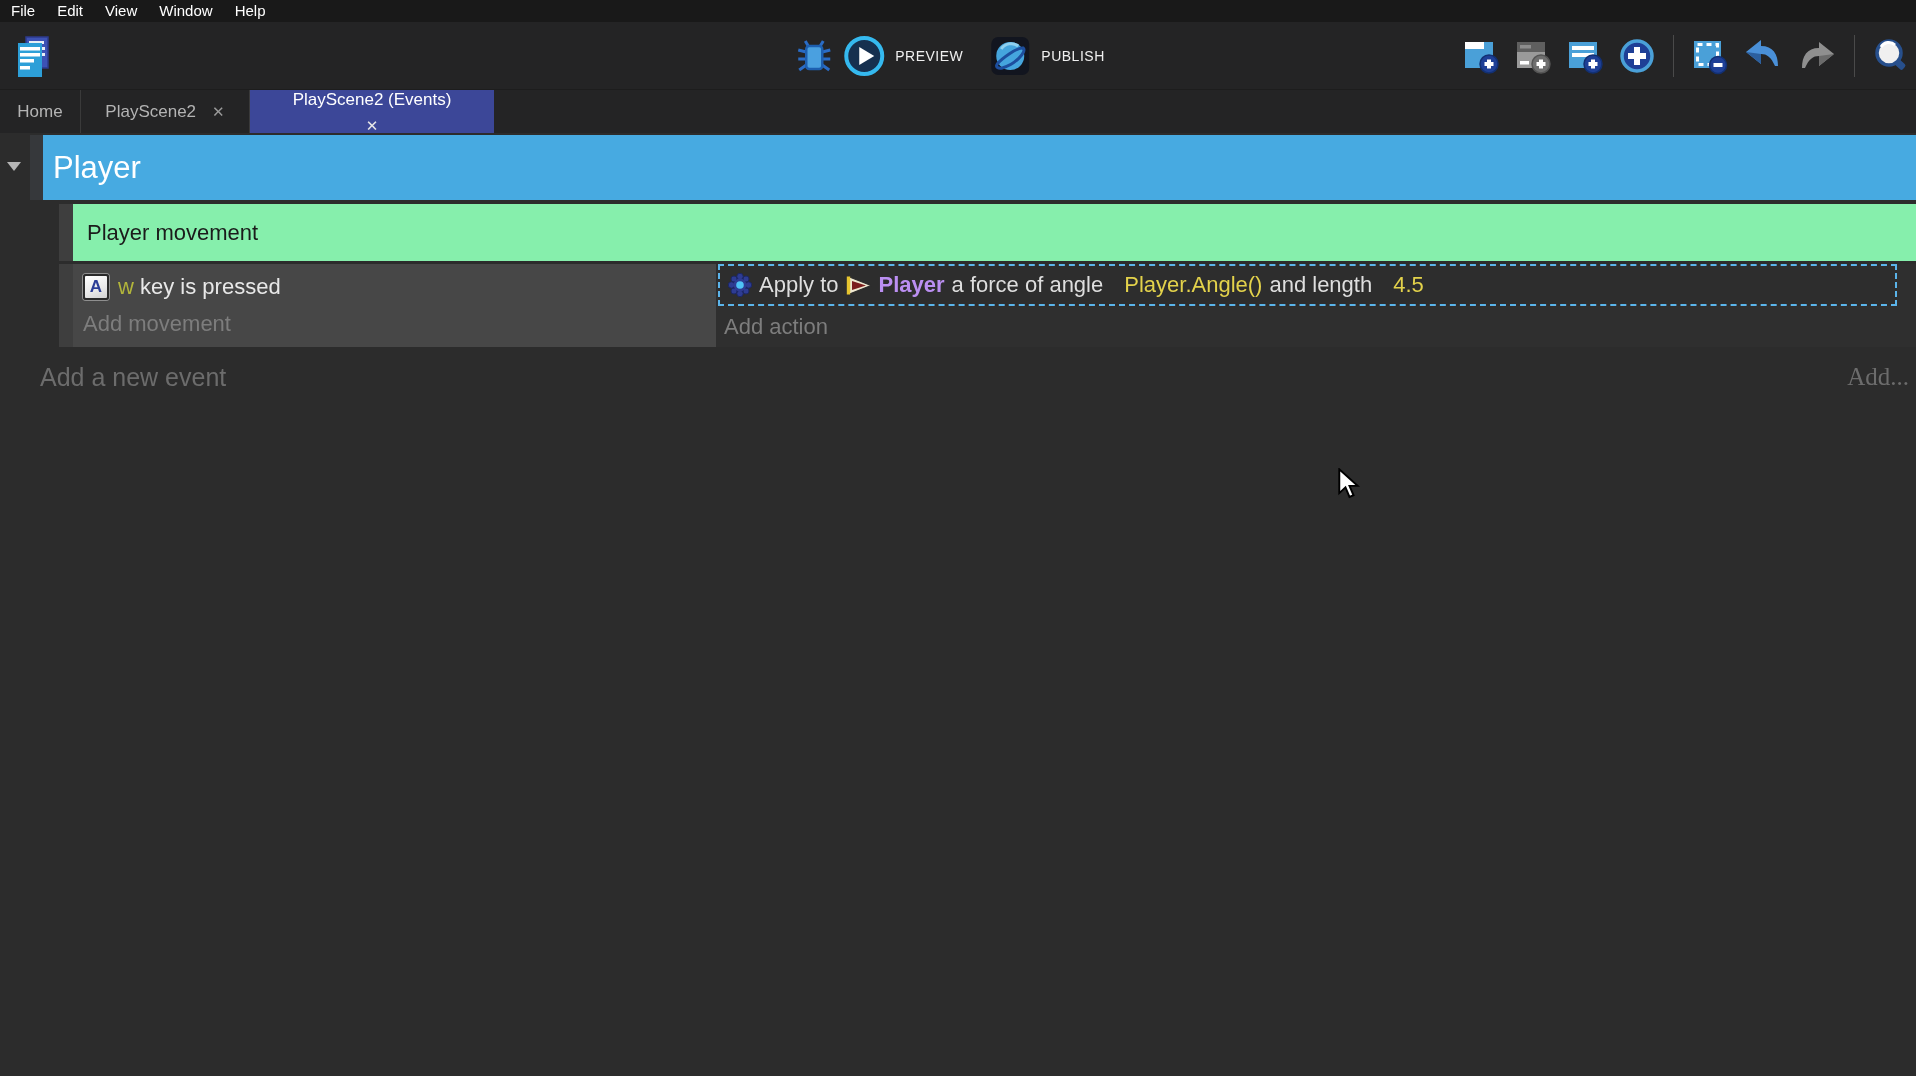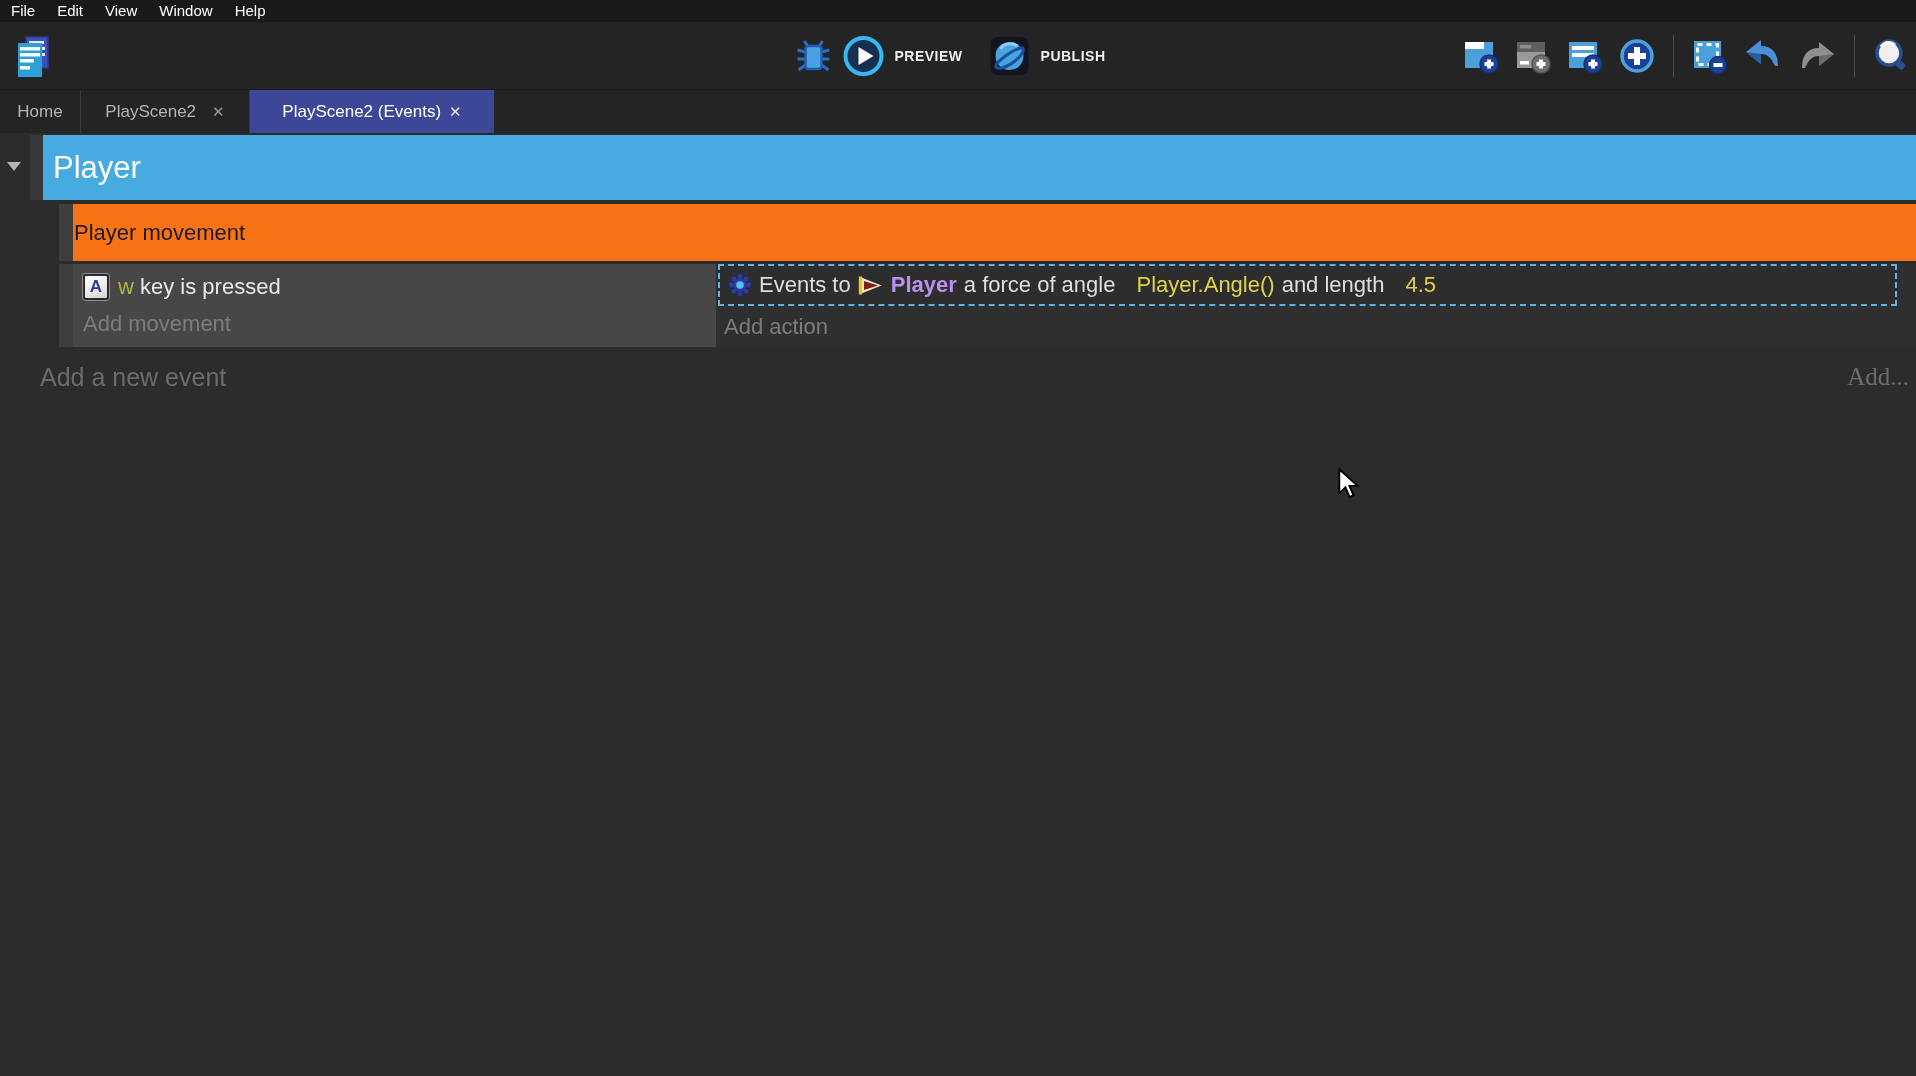--- a/index.html
+++ b/index.html
@@ -8,46 +8,46 @@
   #frame { position:relative; width:1916px; height:1076px; background:#2c2c2c; overflow:hidden; }
 
   
   .menubar { position:absolute; top:0; left:0; width:100%; height:22px; background:#191919; display:flex; align-items:center; padding-left:0; z-index:5; }
   .menubar .menu-item { color:#ffffff; font-size:15px; line-height:22px; padding:12px 11px; cursor:default; }
 
   
   .toolbar { position:absolute; top:22px; left:0; width:100%; height:68px; background:#242425; border-bottom:1px solid #1d1d1d; }
   .pm-icon { position:absolute; left:16px; top:12px; }
   .center-group { position:absolute; left:50%; top:0; height:68px; transform:translateX(-50%); display:flex; align-items:center; gap:10px; }
-  .tb-label { color:#efefef; font-size:14px; letter-spacing:0.5px; margin-right:16px;font-weight:bold; }
+  .tb-label { color:#efefef; font-size:14px; letter-spacing:0.5px; margin-right:16px; }
   .right-group { position:absolute; right:6px; top:0; height:68px; display:flex; align-items:center; gap:14px; }
   .tb-sep { width:1px; height:42px; background:#4a4a4a; margin:0 3px; }
   .tb-btn { display:flex; align-items:center; justify-content:center; }
 
   
   .tabbar { position:absolute; top:90px; left:0; width:100%; height:43px; background:#242425; display:flex; }
   .tab { display:flex; align-items:center; justify-content:center; height:43px; font-size:17px; color:#b4b4b4; cursor:default; }
   .tab-home { width:80px; }
   .tab-mid { width:168px; gap:16px; }
-  .tab-active { width:244px; background:#3c4798; color:#ffffff; gap:8px; }
+  .tab-active { width:244px; background:#3c4798; color:#ffffff; gap:8px;flex-direction:column; }
   .tab-close { font-size:15px; color:#9a9a9a; line-height:1; }
   .tab-active .tab-close { color:#e8e8e8; }
   .tab-sep { width:1px; height:43px; background:#3a3a3a; }
 
   
   .events { position:absolute; top:133px; left:0; right:0; bottom:0; background:#2c2c2c; }
 
   .group-row { position:absolute; top:2px; left:30px; right:0; height:65px; display:flex; }
   .group-handle { width:13px; background:#36383b; }
   .group-bar { flex:1; background:#47aae1; display:flex; align-items:center; padding-left:10px; color:#ffffff; font-size:31px; font-weight:400; }
   .disclosure { position:absolute; left:7px; top:29px; width:0; height:0; border-left:7px solid transparent; border-right:7px solid transparent; border-top:9px solid #b5b5b5; }
 
   .comment-row { position:absolute; top:71px; left:59px; right:0; height:57px; display:flex; }
   .row-handle { width:14px; background:#3e3e3e; }
-  .comment-bar { flex:1; background:#f97316; display:flex; align-items:center; padding-left:1px; color:#1b1b1b; font-size:22px; }
+  .comment-bar { flex:1; background:#86efac; display:flex; align-items:center; padding-left:14px; color:#1b1b1b; font-size:22px; }
 
   .event-row { position:absolute; top:131px; left:59px; right:0; height:83px; display:flex; }
   .cond-col { width:643px; background:#474747; padding:7px 0 0 10px; }
   .cond-line { display:flex; align-items:center; gap:9px; height:31px; }
   .key-icon { width:26px; height:26px; background:linear-gradient(160deg,#ffffff 0%,#e9e9e9 60%,#d2d2d2 100%); border:2px solid #2a2a2a; box-shadow:0 0 0 1px #8f8f8f; border-radius:3px; display:flex; align-items:center; justify-content:center; font-size:17px; font-weight:bold; color:#2c3e96; }
   .cond-text { font-size:22px; color:#e8e8e8; }
   .key-param { color:#b2b53b; }
   .add-dim { font-size:22px; color:#7d7d7d; margin-top:9px; cursor:default; }
   .action-col { flex:1; background:#2f2f2f; position:relative; }
   .action-box { position:absolute; left:2px; top:0; width:1179px; height:42px; border:2px dashed #5bb4ea; display:flex; align-items:center; gap:7px; padding:0 8px; background:#2d2d2d; }
@@ -246,21 +246,21 @@
               <circle cx="3.5" cy="12" r="3.2"></circle>
                 <circle cx="20.5" cy="12" r="3.2"></circle>
               <circle cx="6" cy="6" r="3"></circle>
                 <circle cx="18" cy="6" r="3"></circle>
               <circle cx="6" cy="18" r="3"></circle>
                 <circle cx="18" cy="18" r="3"></circle>
             </g>
             <circle cx="12" cy="12" r="6.5" fill="#2e3c93"></circle>
             <circle cx="12" cy="12" r="3.8" fill="#4fc3f7"></circle>
           </svg>
-          <span class="action-text">Events to</span>
+          <span class="action-text">Apply to</span>
           <svg width="26" height="21" viewBox="0 0 26 21">
             <polygon points="1,1 25,10.5 1,20" fill="#efe8d0" stroke="#2e2e2e" stroke-width="1.2"></polygon>
             <polygon points="6,6 20,10.5 6,15" fill="#7c1e1e"></polygon>
             <rect x="0.8" y="1.5" width="3.4" height="18" fill="#e7c52f"></rect>
           </svg>
           <span class="obj-name">Player</span>
           <span class="action-text">a force of angle</span>
           <span class="expr">Player.Angle()</span>
           <span class="action-text">and length</span>
           <span class="expr">4.5</span>

